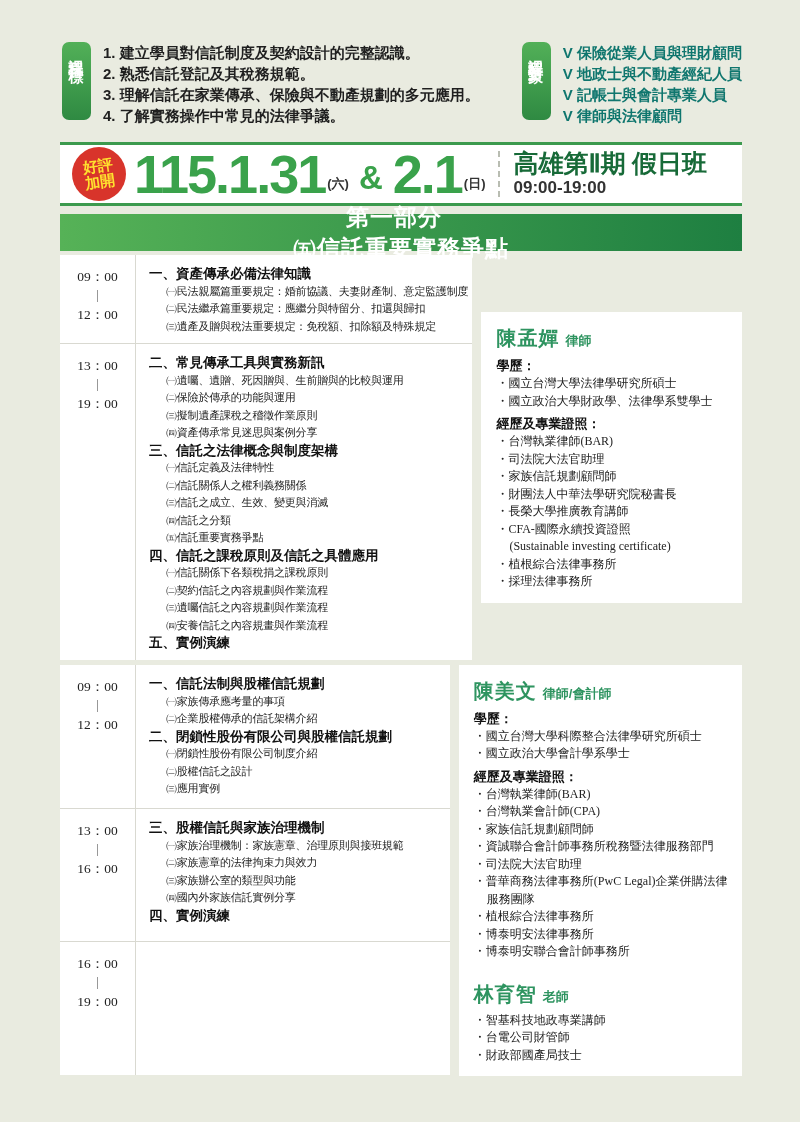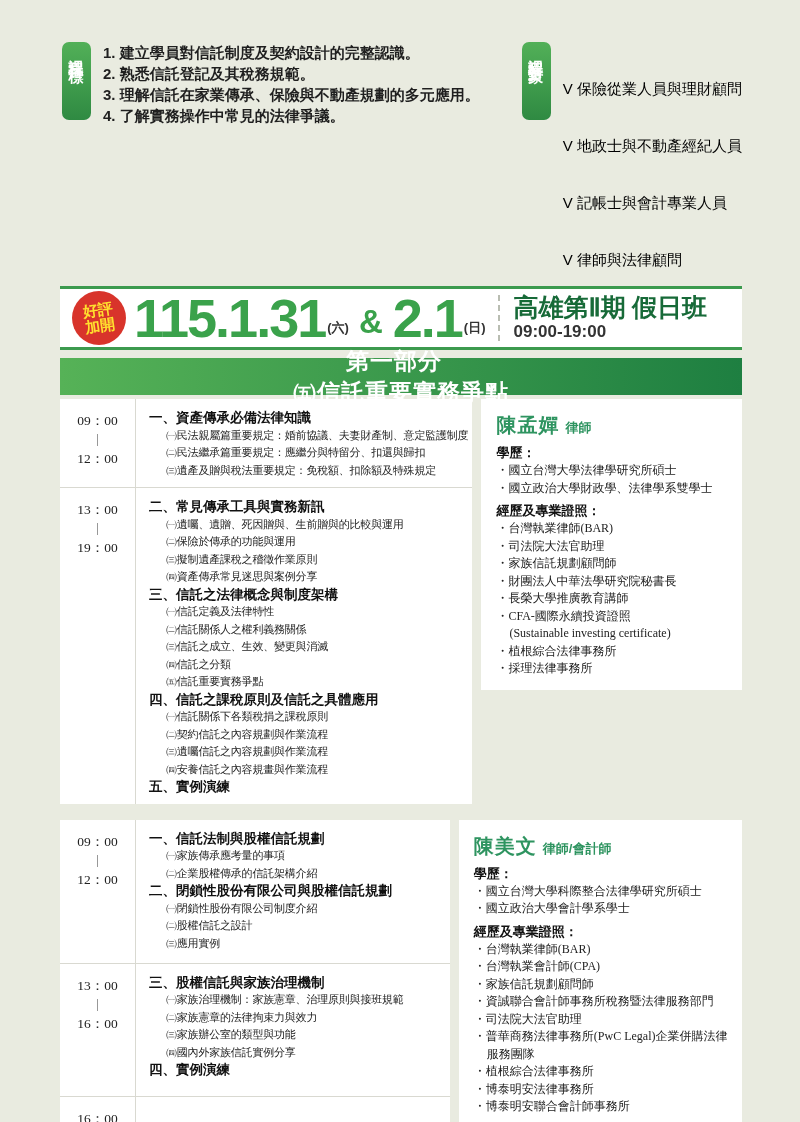--- a/index.html
+++ b/index.html
@@ -12,21 +12,21 @@
   .info-group { display:flex; align-items:flex-start; }
   .vlabel {
     writing-mode:vertical-rl; text-orientation:upright;
     background:linear-gradient(180deg,#52b058,#2f8a42);
     color:#fff; font-size:15px; font-weight:700; letter-spacing:3px;
     padding:6px 7px; border-radius:7px; line-height:1; height:78px;
     flex:0 0 auto;
   }
   .info-list { list-style:none; margin-left:12px; }
   .goal-list li { font-size:15px; font-weight:600; color:#1f1f1f; line-height:21px; white-space:nowrap; }
-  .aud-list li  { font-size:15px; font-weight:400; color:#000000; line-height:21px; white-space:nowrap;margin-top:36px; }
+  .aud-list li  { font-size:15px; font-weight:700; color:#0f766e; line-height:21px; white-space:nowrap; }
 
   
   .banner {
     margin:16px 58px 0 60px; height:64px; background:#fff;
     border-top:3px solid #3c9a4e; border-bottom:3px solid #3c9a4e;
     display:flex; align-items:center; padding:0 10px;
   }
   .badge { width:54px; height:54px; border-radius:50%; background:#d8342b; flex:0 0 auto;
            display:flex; align-items:center; justify-content:center; margin-left:2px; }
   .badge-inner { transform:rotate(-8deg); text-align:center; color:#ffe12e; font-weight:700;
@@ -41,21 +41,21 @@
   
   .section-bar {
     margin:8px 58px 0 60px; height:37px;
     background:linear-gradient(90deg,#56b257,#1e7f41);
     display:flex; align-items:center; justify-content:center;
     color:#fff; font-size:23px; font-weight:700; letter-spacing:1px;flex-direction:column;
   }
   .section-bar .part-label { margin-right:14px; }
 
   
-  .section-body { display:flex; margin:4px 58px 16px 60px; align-items:flex-start; }
+  .section-body { display:flex; margin:4px 58px 5px 60px; align-items:center; }
   .schedule-card { width:414px; background:#fff; }
   .lecturer-card { width:299px; background:#fff; margin-left:9px; padding:13px 12px 12px 15px; }
 
   .sched-row { display:flex; border-bottom:1px solid #d9d9d1; }
   .sched-row:last-child { border-bottom:none; }
   .sec0 .sched-row:nth-child(1){ min-height:84px; }
   .sec0 .sched-row:nth-child(2){ min-height:298px; }
   .sec1 .sched-row:nth-child(1){ min-height:144px; }
   .sec1 .sched-row:nth-child(2){ min-height:133px; }
   .sec1 .sched-row:nth-child(3){ min-height:133px; }

